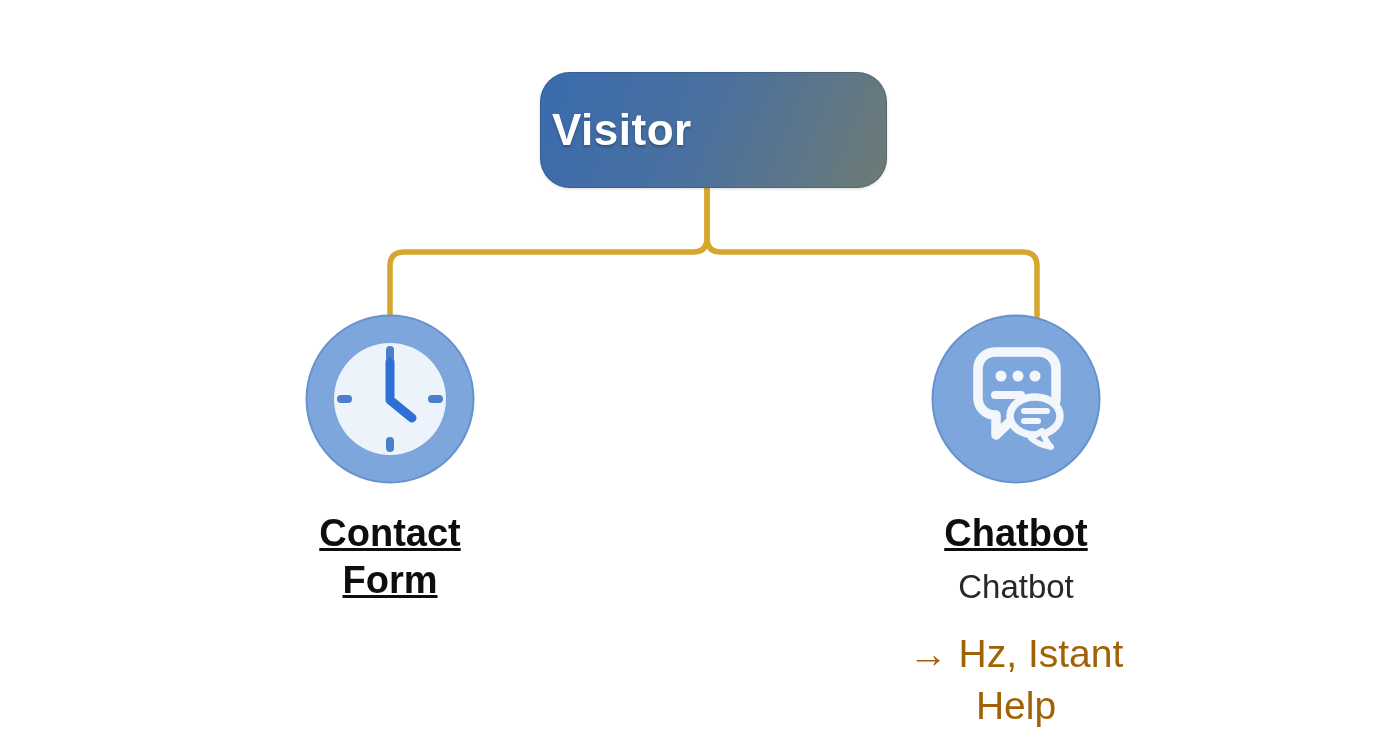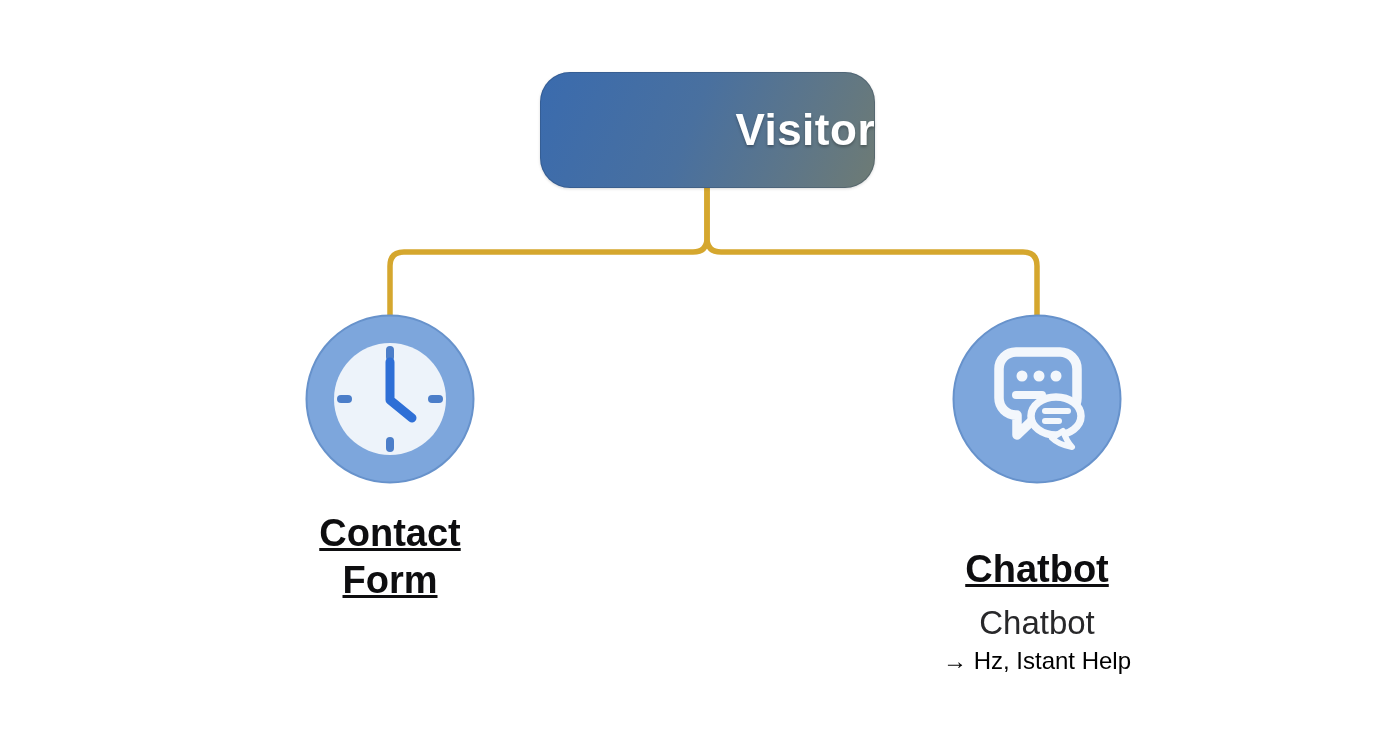--- a/index.html
+++ b/index.html
@@ -25,40 +25,41 @@
     position: absolute;
     left: 540px;
     top: 72px;
     width: 335px;
     height: 116px;
     border-radius: 30px;
     background: linear-gradient(112deg, #3a6bae 0%, #49709f 45%, #5d7689 75%, #6e7b74 100%);
     box-shadow: inset 0 0 0 1px rgba(30,50,80,0.25), 0 1px 3px rgba(0,0,0,0.15);
     display: flex;
     align-items: center;
-    justify-content: flex-end;
+    justify-content: flex-start;
+    padding-left: 12px;
   }
   .root-label {
     color: #ffffff;
     font-size: 44px;
     font-weight: bold;
     letter-spacing: 0.5px;
     text-shadow: 0 2px 3px rgba(0,0,0,0.28);
   }
   .node {
     position: absolute;
     top: 314px;
     width: 226px;
     display: flex;
     flex-direction: column;
     align-items: center;
     text-align: center;
   }
   .node-left  { left: 277px; }
-  .node-right { left: 924px; gap: 36px; }
+  .node-right { left: 903px; }
   .icon-circle {
     width: 170px;
     height: 170px;
   }
   .icon-circle svg { display: block; }
   .node-text { margin-top: 26px; width: 100%; }
   .node-title {
     font-size: 38px;
     font-weight: bold;
     color: #0e0e10;
@@ -66,24 +67,24 @@
     text-decoration: underline;
   }
   .node-sub1 {
     margin-top: 9px;
     font-size: 33px;
     font-weight: 400;
     color: #28282a;
     line-height: 1.3;
   }
   .node-sub2 {
-    margin-top: 0;
-    font-size: 24px;
+    margin-top: 19px;
+    font-size: 39px;
     font-weight: 400;
-    color: #000000;
+    color: #a16207;
     line-height: 1.35;
   }
 </style>
 </head>
 <body>
 
 <div id="canvas">
 
   <svg class="connectors" viewBox="0 0 1392 752" xmlns="http://www.w3.org/2000/svg" aria-hidden="true">
     <path d="M 707 186 L 707 238 Q 707 252 693 252 L 404 252 Q 390 252 390 266 L 390 316" fill="none" stroke="#d5a72e" stroke-width="5.5" stroke-linecap="round" stroke-linejoin="round"></path>

